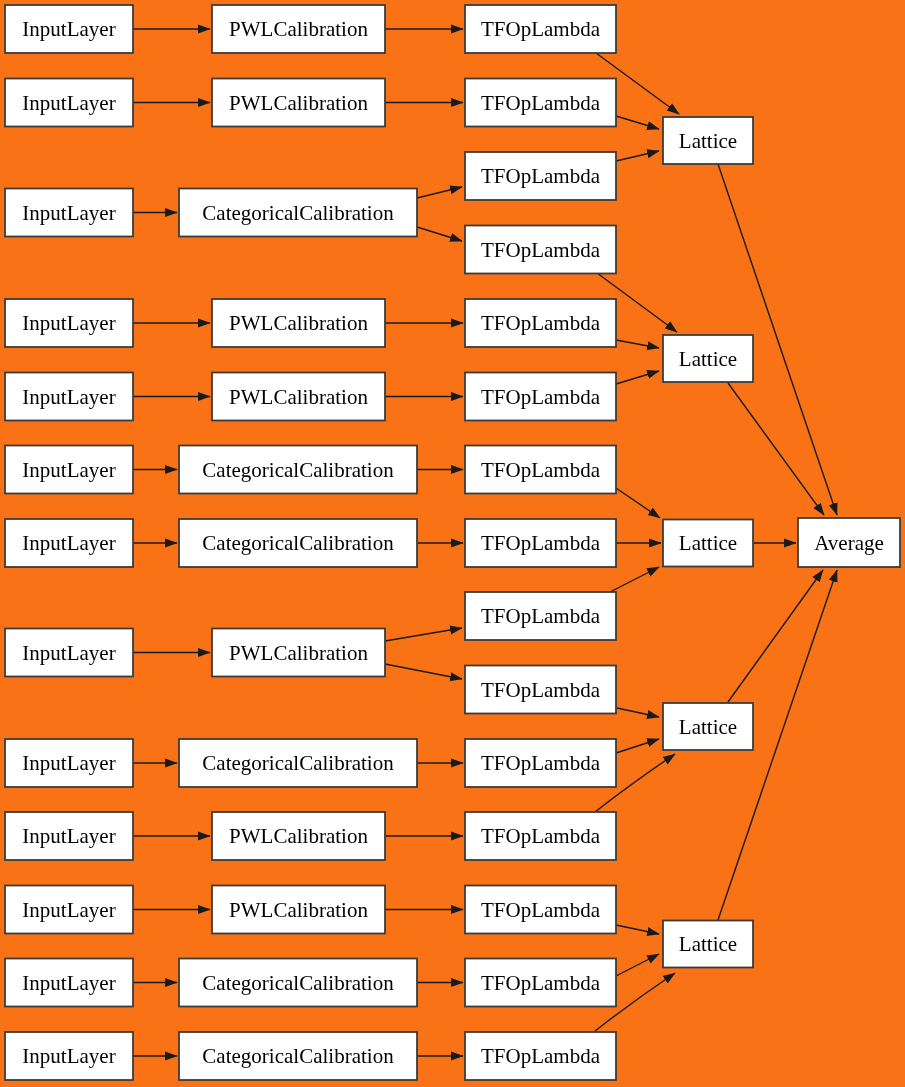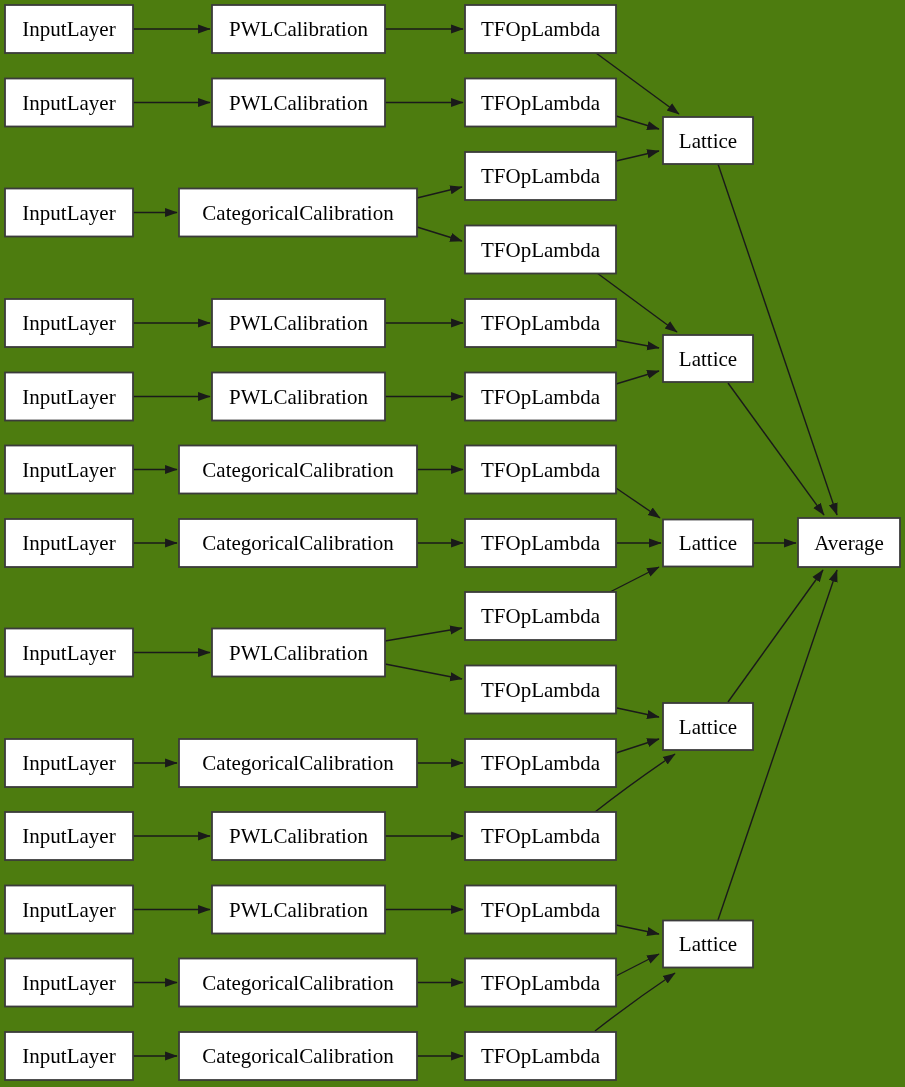--- a/index.html
+++ b/index.html
@@ -7,21 +7,21 @@
     padding: 0;
     background: #ffffff;
     width: 905px;
     height: 1087px;
     overflow: hidden;
   }
   #diagram-wrap {
     position: relative;
     width: 905px;
     height: 1087px;
-    background: #4d7c0f;
+    background: #f97316;
   }
   svg {
     display: block;
   }
   .node-label {
     font-family: "Liberation Serif", "DejaVu Serif", serif;
     font-size: 21px;
     fill: #000000;
   }
   .node-rect {

